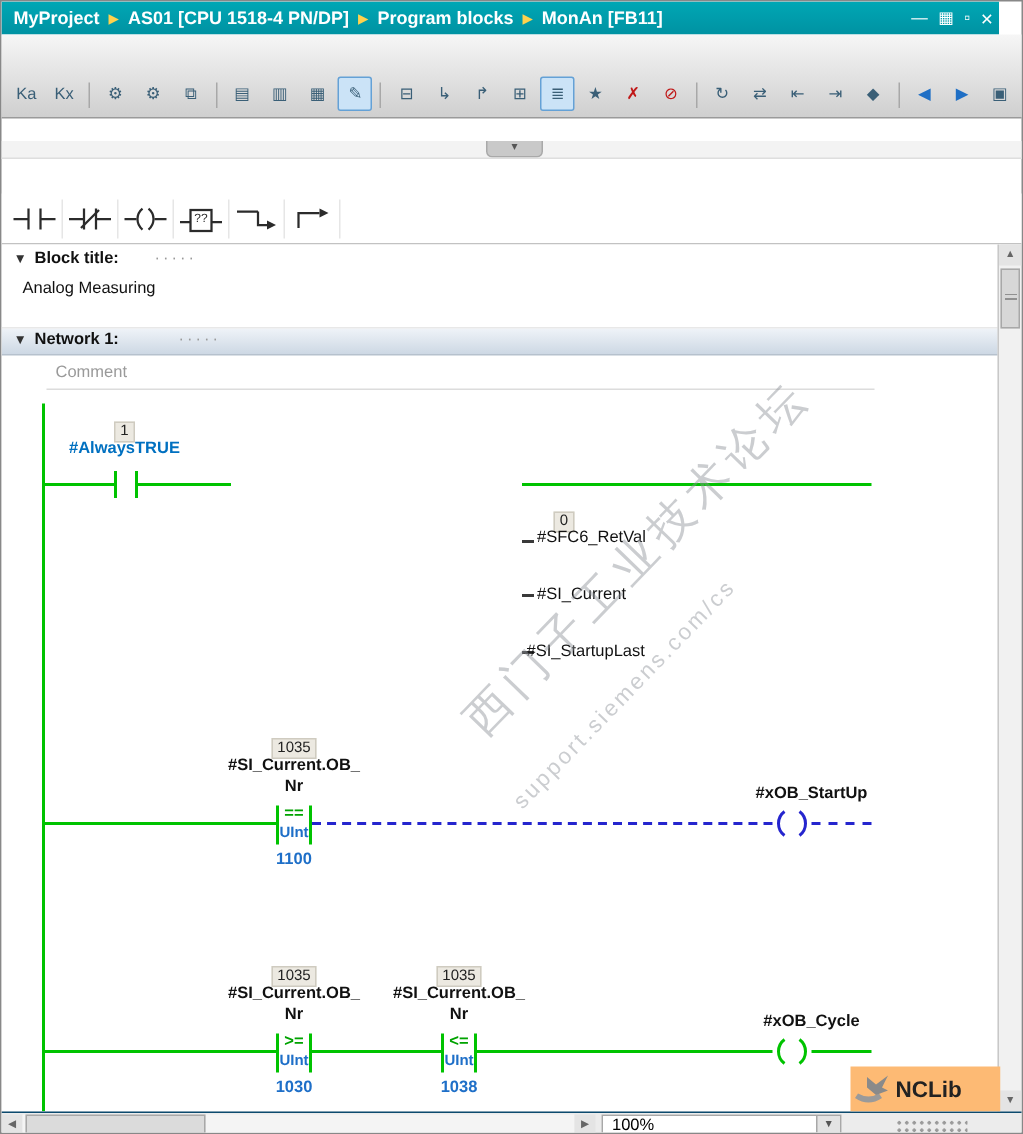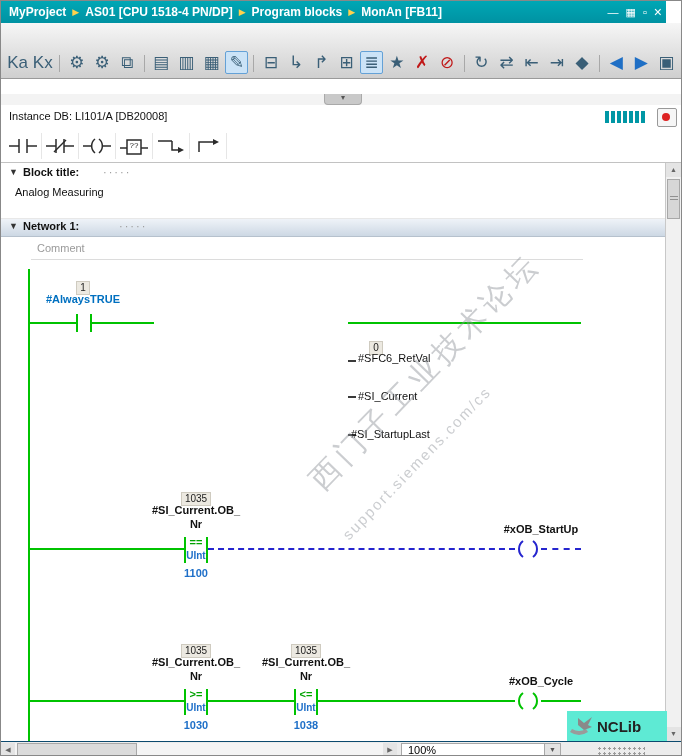--- a/index.html
+++ b/index.html
@@ -6,21 +6,21 @@
   body{font-family:"Liberation Sans",sans-serif;background:#fff;}
   #app{position:relative;width:682px;height:756px;overflow:hidden;background:#fff;border:1px solid #888;box-sizing:border-box;}
   
   .titlebar{position:absolute;left:0;top:0;width:665px;height:22px;background:linear-gradient(#00A7B5,#0092A2);display:flex;align-items:center;padding-left:8px;box-sizing:border-box;}
   .crumb{color:#fff;font-size:12px;font-weight:bold;white-space:nowrap;}
   .crumb-sep{color:#FFD24D;font-size:9px;margin:0 6px;}
   .win-controls{position:absolute;right:4px;top:0;height:22px;display:flex;align-items:center;gap:7px;}
   .win-btn{color:#fff;font-size:11px;line-height:22px;cursor:default;}
   
   .toolbar{position:absolute;left:0;top:22px;width:682px;height:56px;background:linear-gradient(#F6F6F6,#CFCFCF);border-bottom:1px solid #9A9A9A;box-sizing:border-box;display:flex;align-items:flex-end;padding:0 4px 4px 4px;}
-  .tbi{width:22px;height:21px;display:inline-flex;align-items:center;justify-content:center;font-size:17px;color:#3A5F77;border:1px solid transparent;border-radius:2px;margin:0 1px;}
+  .tbi{width:22px;height:21px;display:inline-flex;align-items:center;justify-content:center;font-size:11px;color:#3A5F77;border:1px solid transparent;border-radius:2px;margin:0 1px;}
   .tbi.active{background:#CBE3F7;border-color:#64A1D6;}
   .tbi.red{color:#C01818;}
   .tbi.blue{color:#1F6FC5;}
   .tb-sep{width:1px;height:17px;background:#A8A8A8;margin:0 4px 2px 4px;}
   
   .iface-bar{position:absolute;left:0;top:78px;width:682px;height:15px;background:linear-gradient(#9A9A9A,#7E7E7E);color:#fff;font-size:11px;text-align:center;line-height:15px;}
   .collapse-strip{position:absolute;left:0;top:93px;width:682px;height:11px;background:#F3F3F3;border-bottom:1px solid #DEDEDE;}
   .collapse-handle{position:absolute;left:323px;top:0;width:36px;height:10px;background:#C9C9C9;border:1px solid #A9A9A9;border-top:none;border-radius:0 0 4px 4px;color:#555;font-size:8px;line-height:8px;text-align:center;}
   
   .instdb{position:absolute;left:0;top:104px;width:682px;height:24px;background:#fff;border-bottom:1px solid #E4E4E4;}
@@ -55,21 +55,21 @@
   .cmp-type{position:absolute;font-size:10px;font-weight:bold;color:#1E6FC8;text-align:center;}
   .chipwrap{position:absolute;text-align:center;}
   .chip{display:inline-block;background:#ECE9E1;border:1px solid #CFCBC0;padding:0 3px;font-size:10px;color:#222;line-height:12px;}
   .fb{position:absolute;left:153px;top:133px;width:192px;height:146px;background:#D9DCE4;border:2px solid #00C300;box-sizing:border-box;}
   .fb-title{position:absolute;left:0;top:2px;width:100%;text-align:center;font-size:11px;font-weight:bold;color:#111;}
   .pin{position:absolute;font-size:11px;color:#111;}
   .coil svg{stroke-width:2;fill:none;}
   
   .wm{position:absolute;color:rgba(140,145,150,0.45);pointer-events:none;transform-origin:0 0;white-space:nowrap;z-index:5;}
   
-  .nclib{position:absolute;left:566px;top:548px;width:100px;height:30px;background:#5eead4;display:flex;align-items:center;z-index:6;}
+  .nclib{position:absolute;left:566px;top:548px;width:100px;height:30px;background:#fdba74;display:flex;align-items:center;z-index:6;}
   .nclib-text{font-size:15px;font-weight:bold;color:#222;margin-left:4px;}
   
   .vsb{position:absolute;right:0;top:162px;width:16px;height:578px;background:#F1F1F1;border-left:1px solid #C8C8C8;box-sizing:border-box;}
   .sb-btn{position:absolute;left:0;width:15px;height:14px;background:#E4E4E4;color:#666;font-size:7px;text-align:center;line-height:14px;}
   .vsb-thumb{position:absolute;left:1px;top:16px;width:13px;height:40px;background:#D7D7D7;border:1px solid #A8A8A8;box-sizing:border-box;}
   .grip{position:absolute;left:2px;top:16px;width:8px;height:6px;background:repeating-linear-gradient(#909090 0 1px,transparent 1px 3px);}
   
   .statusbar{position:absolute;left:0;top:740px;width:682px;height:16px;background:#ECECEC;border-top:1px solid #0c4a6e;box-sizing:border-box;}
   .hsb-btn{position:absolute;top:1px;width:14px;height:14px;background:#E4E4E4;color:#666;font-size:7px;text-align:center;line-height:14px;}
   .hsb-track{position:absolute;left:14px;top:1px;width:368px;height:14px;background:#F4F4F4;}
@@ -129,35 +129,20 @@
     <div class="tb-sep"></div>
     <span class="tbi blue">◀</span>
     <span class="tbi blue">▶</span>
     <span class="tbi">▣</span>
   </div>
 
   <div class="collapse-strip">
     <div class="collapse-handle">▾</div>
   </div>
 
-  <div class="instdb">
-    <span class="instdb-label">Instance DB: LI101/A [DB20008]</span>
-    <div class="load-bars">
-      <div class="load-bar"></div>
-        <div class="load-bar"></div>
-        <div class="load-bar"></div>
-      <div class="load-bar"></div>
-        <div class="load-bar"></div>
-        <div class="load-bar"></div>
-        <div class="load-bar"></div>
-    </div>
-    <div class="led-box">
-        <div class="led-dot"></div>
-      </div>
-  </div>
 
   <div class="favbar">
     <div class="fav">
       <svg width="30" height="22">
           <line x1="1" y1="11" x2="11" y2="11"></line>
           <line x1="11" y1="4" x2="11" y2="18"></line>
           <line x1="19" y1="4" x2="19" y2="18"></line>
           <line x1="19" y1="11" x2="29" y2="11"></line>
         </svg>
     </div>

